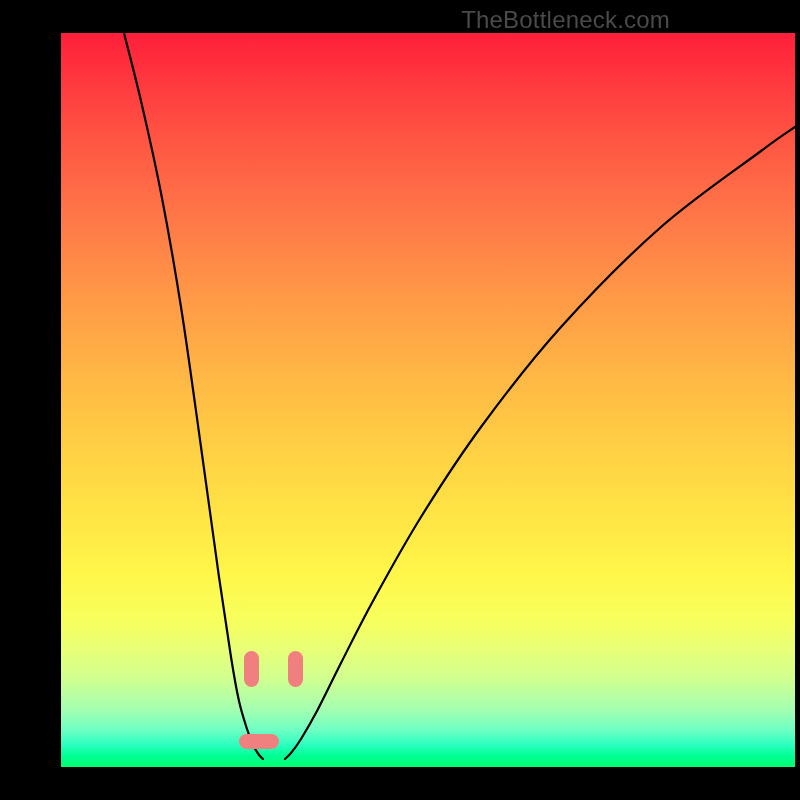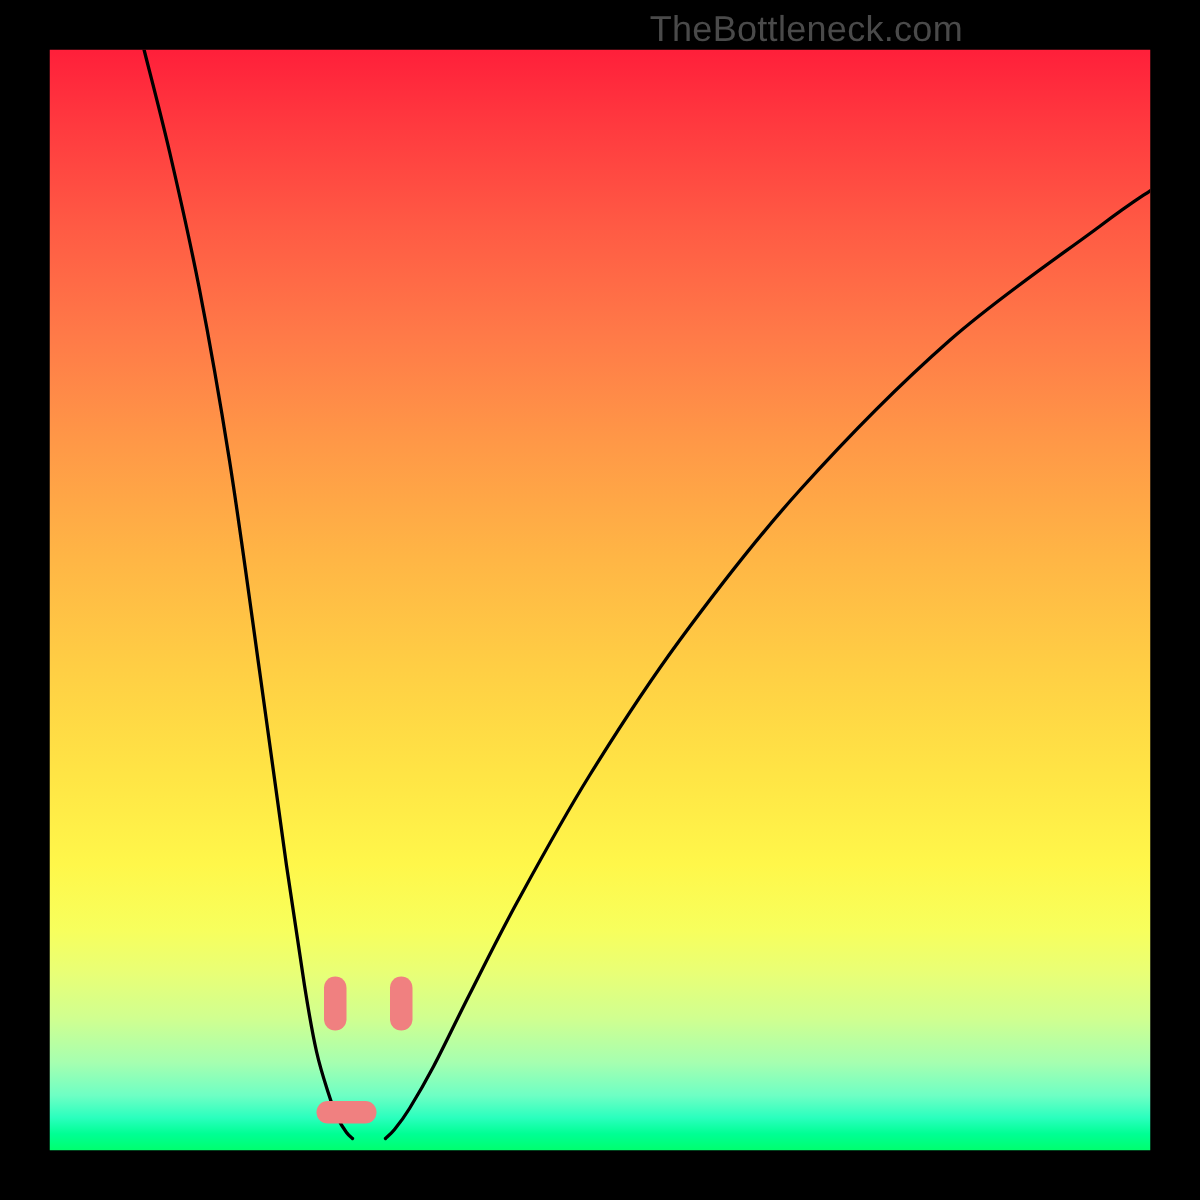--- a/index.html
+++ b/index.html
@@ -2,20 +2,21 @@
 <html><head>
 <meta charset="utf-8">
 <style>
   * { margin: 0; padding: 0; box-sizing: border-box; }
   html, body { width: 800px; height: 800px; overflow: hidden; background: #000; }
   .frame {
     position: relative;
     width: 656px;
     height: 800px;
     background: #000;
+    margin-left: 28px;
   }
   .watermark {
     position: absolute;
     top: 6px;
     right: 14px;
     font-family: Arial, Helvetica, sans-serif;
     font-size: 24px;
     color: #4a4a4a;
     letter-spacing: 0.2px;
     z-index: 5;

